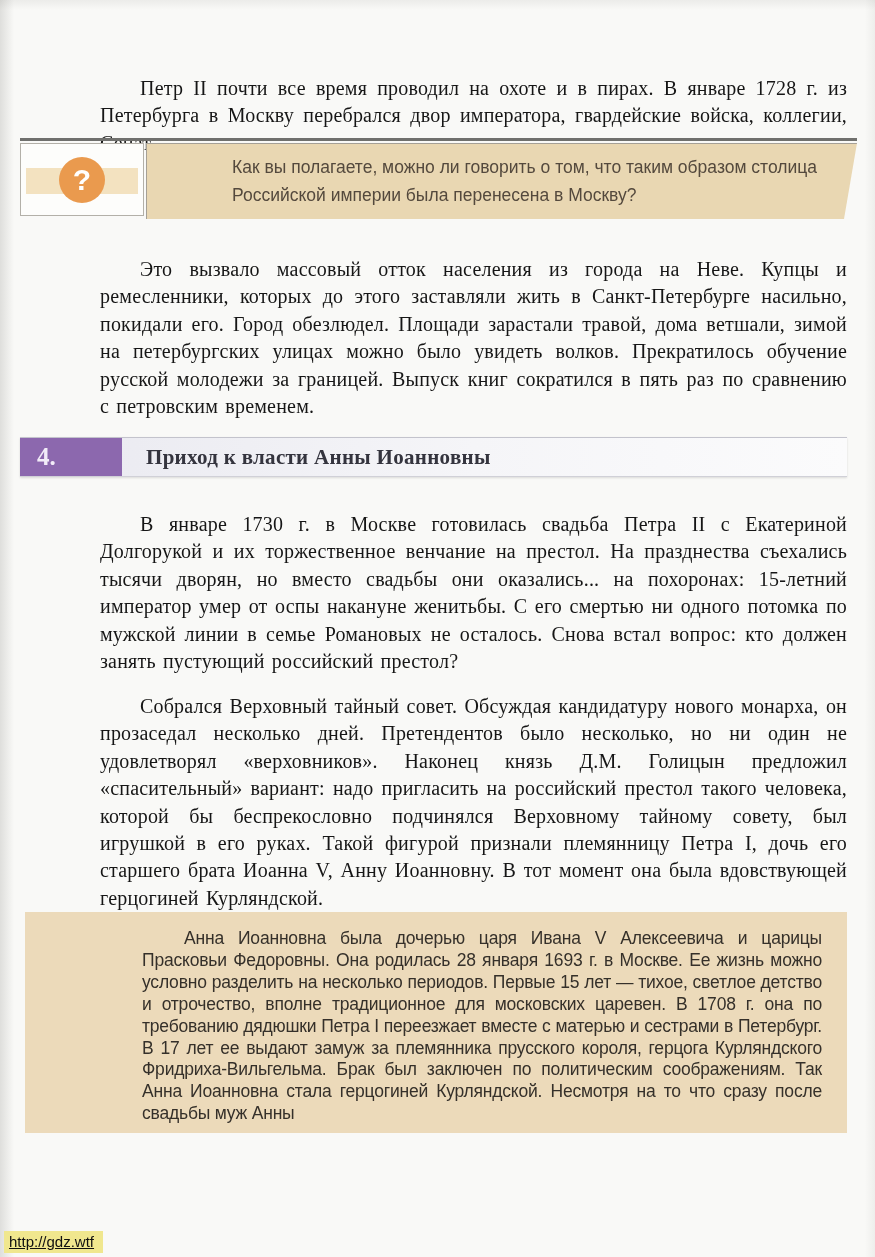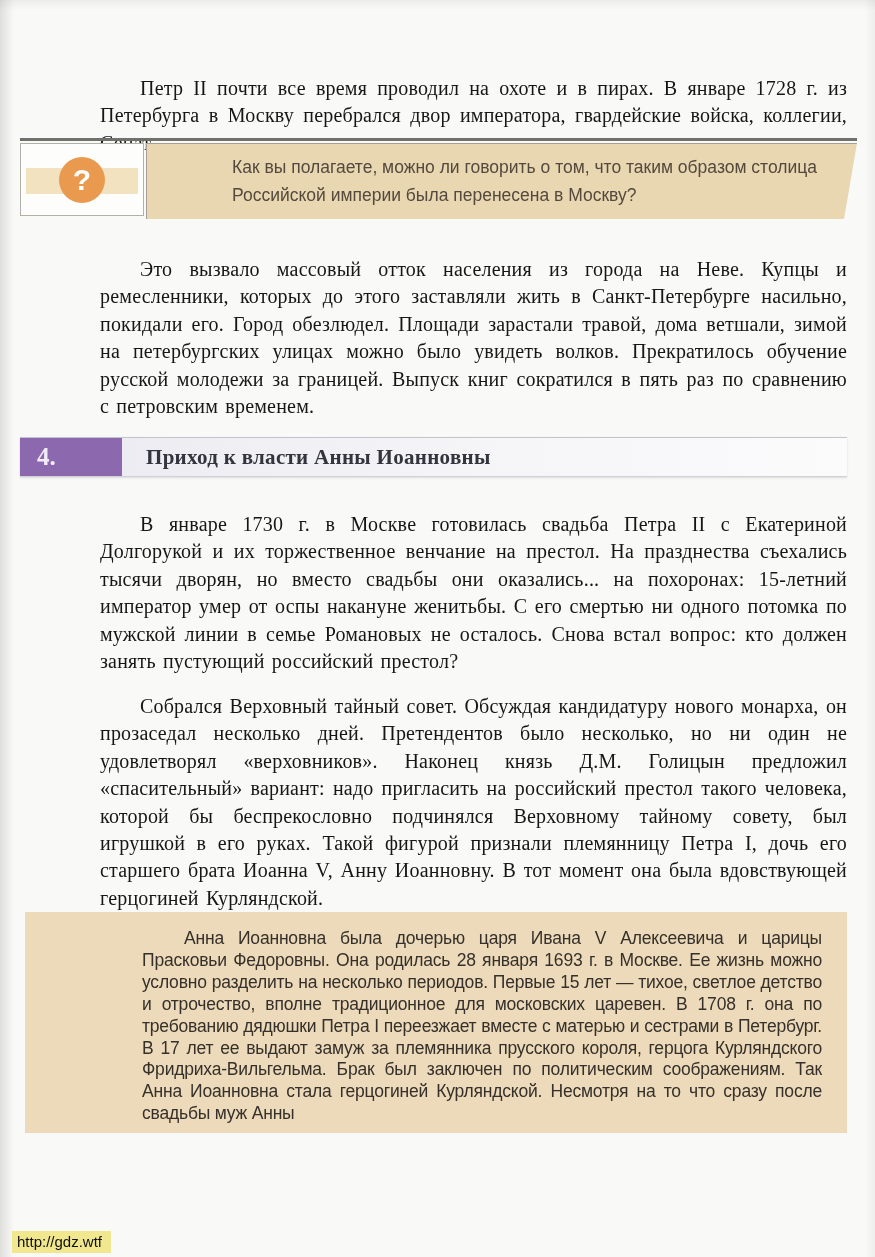--- a/index.html
+++ b/index.html
@@ -118,26 +118,27 @@
     font-size:17.5px; line-height:21.9px;
     letter-spacing:-0.2px;
     text-align:justify;
     text-indent:42px;
     color:#35302a;
     overflow:hidden;
   }
 
   
   .watermark {
-    position:absolute; left:12px; bottom:4px;
+    position:absolute; left:4px; bottom:4px;
     background:#f0e78e;
     padding:2px 9px 3px 5px;
     font-family:"Liberation Sans", sans-serif;
     font-size:15px; color:#101010;
     z-index:6;
+    text-decoration:underline;
   }
 </style>
 </head>
 <body>
 
 <div class="page">
 
   <p class="para para-1">Петр II почти все время проводил на охоте и в пирах. В январе 1728 г. из Петербурга в Москву перебрался двор императора, гвардейские войска, коллегии, Сенат.</p>
 
   <div class="qsection">

